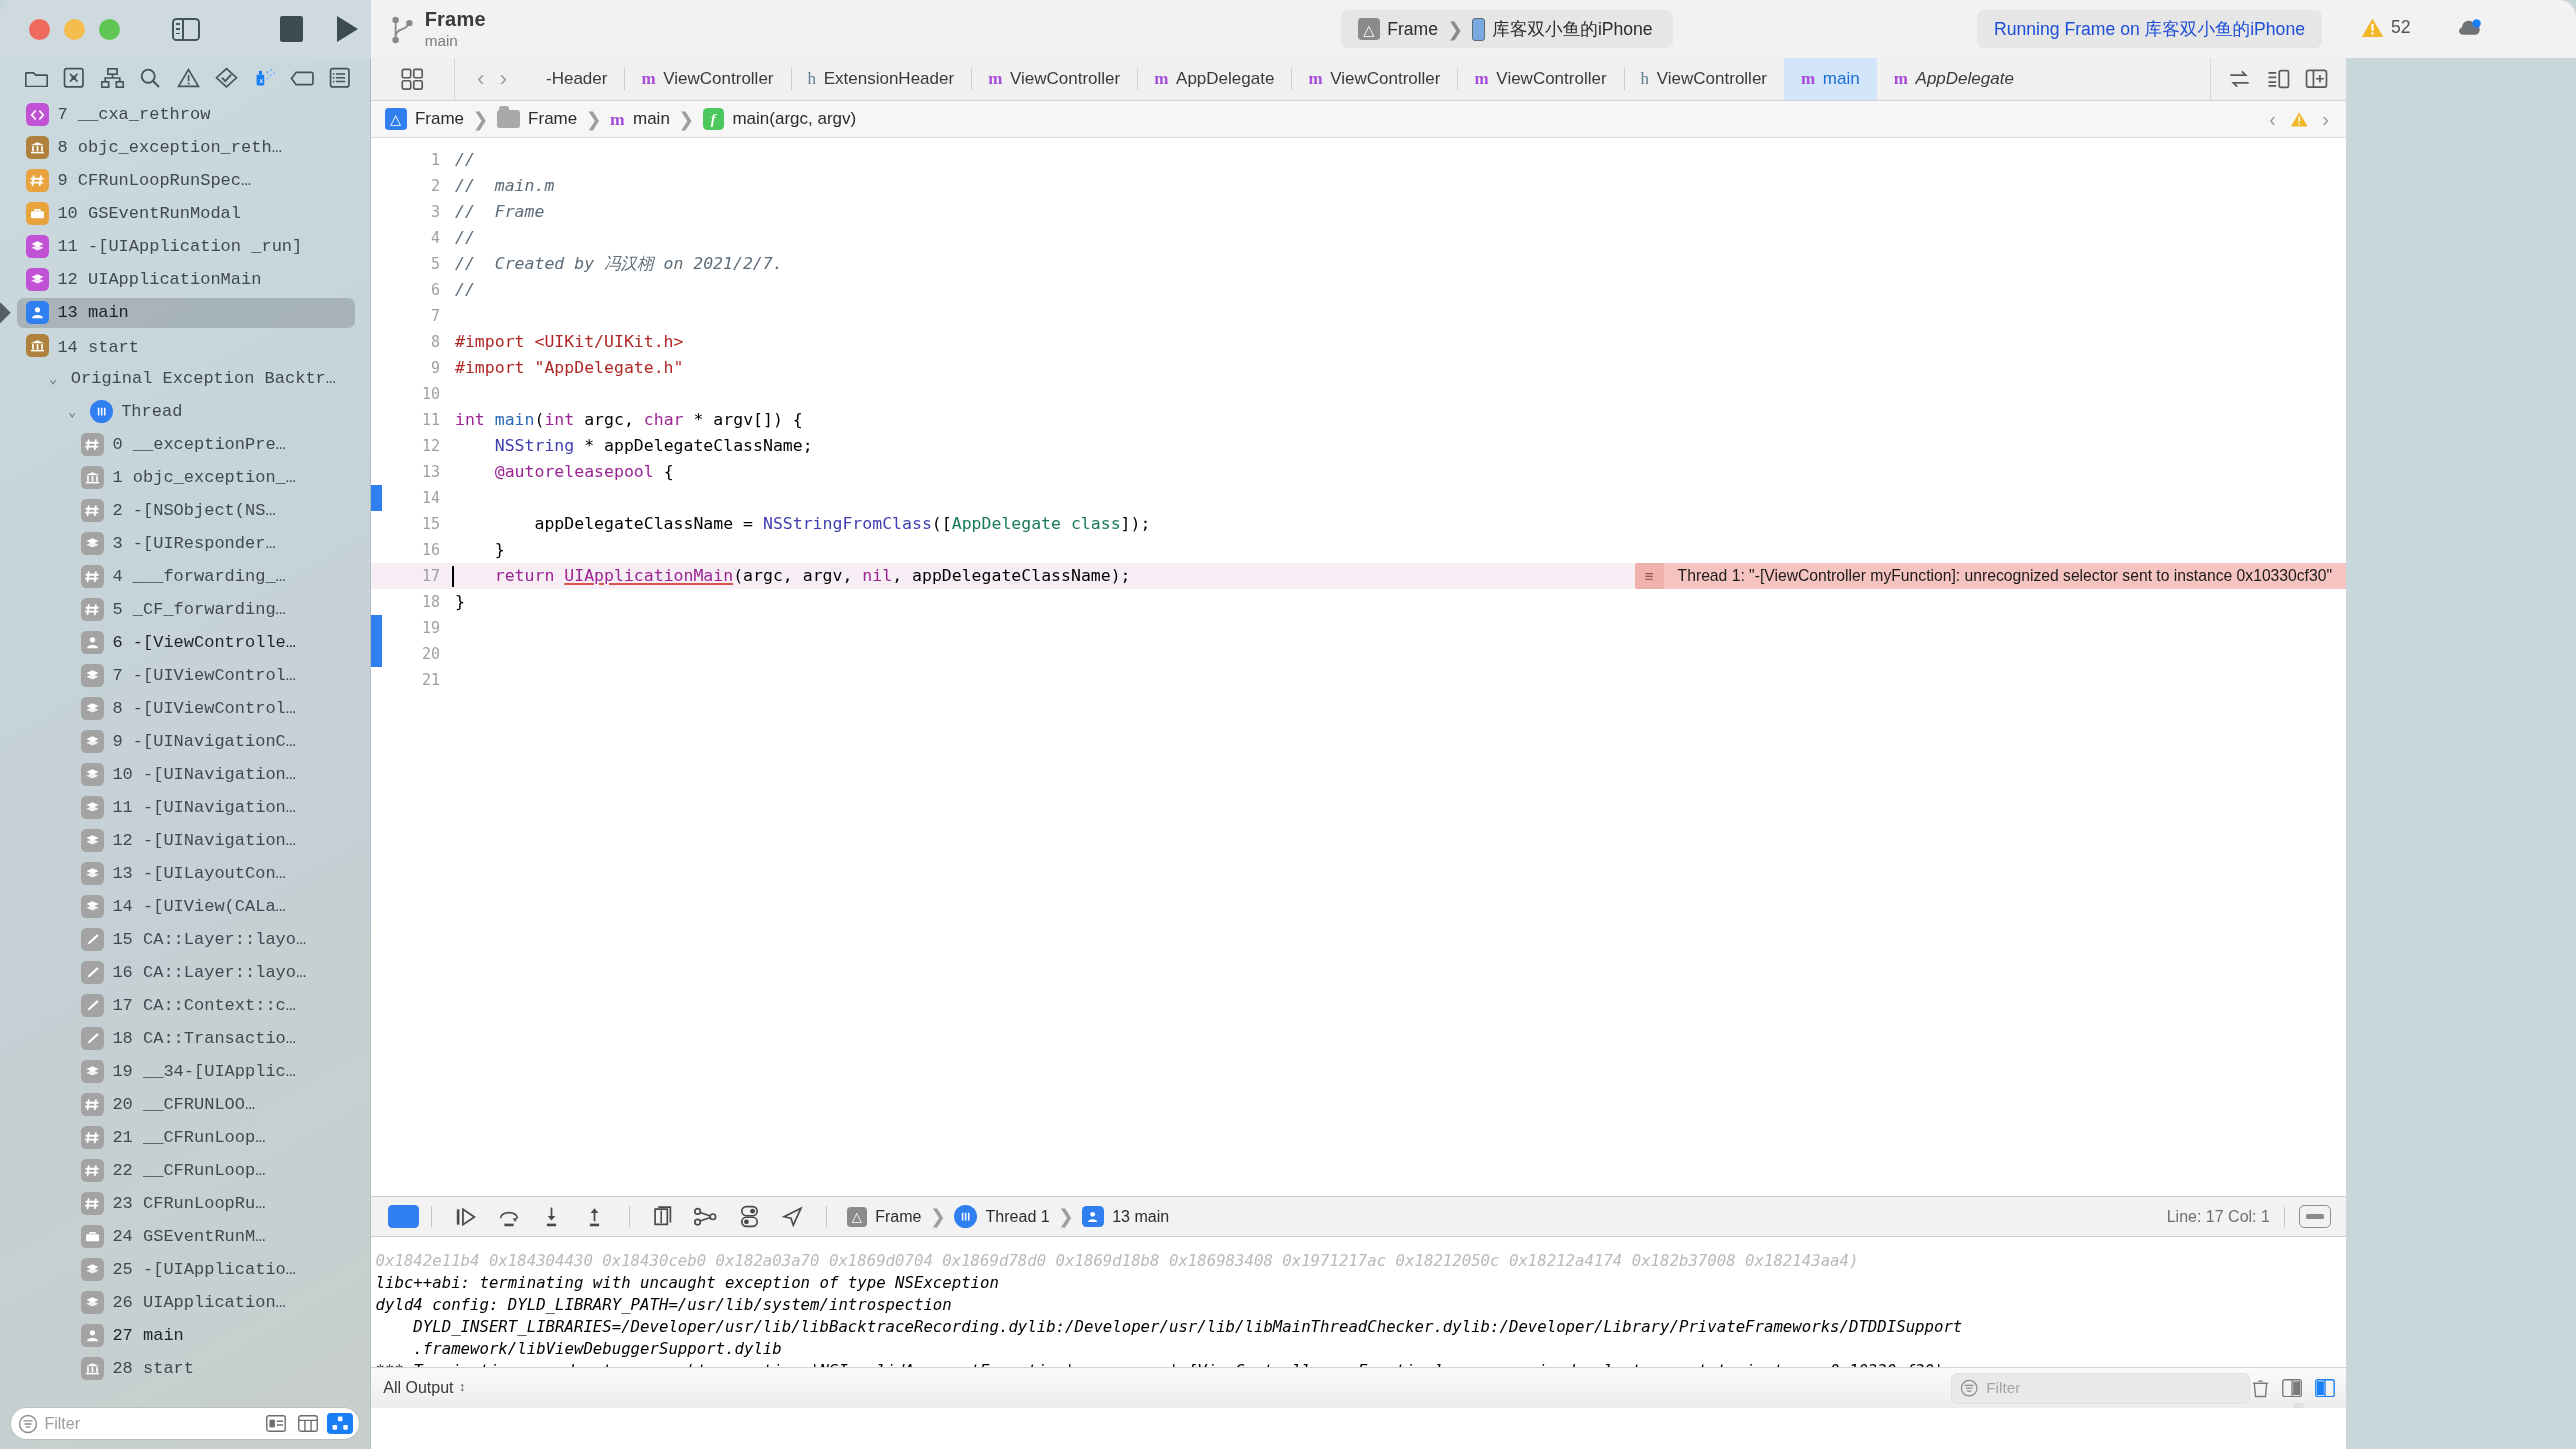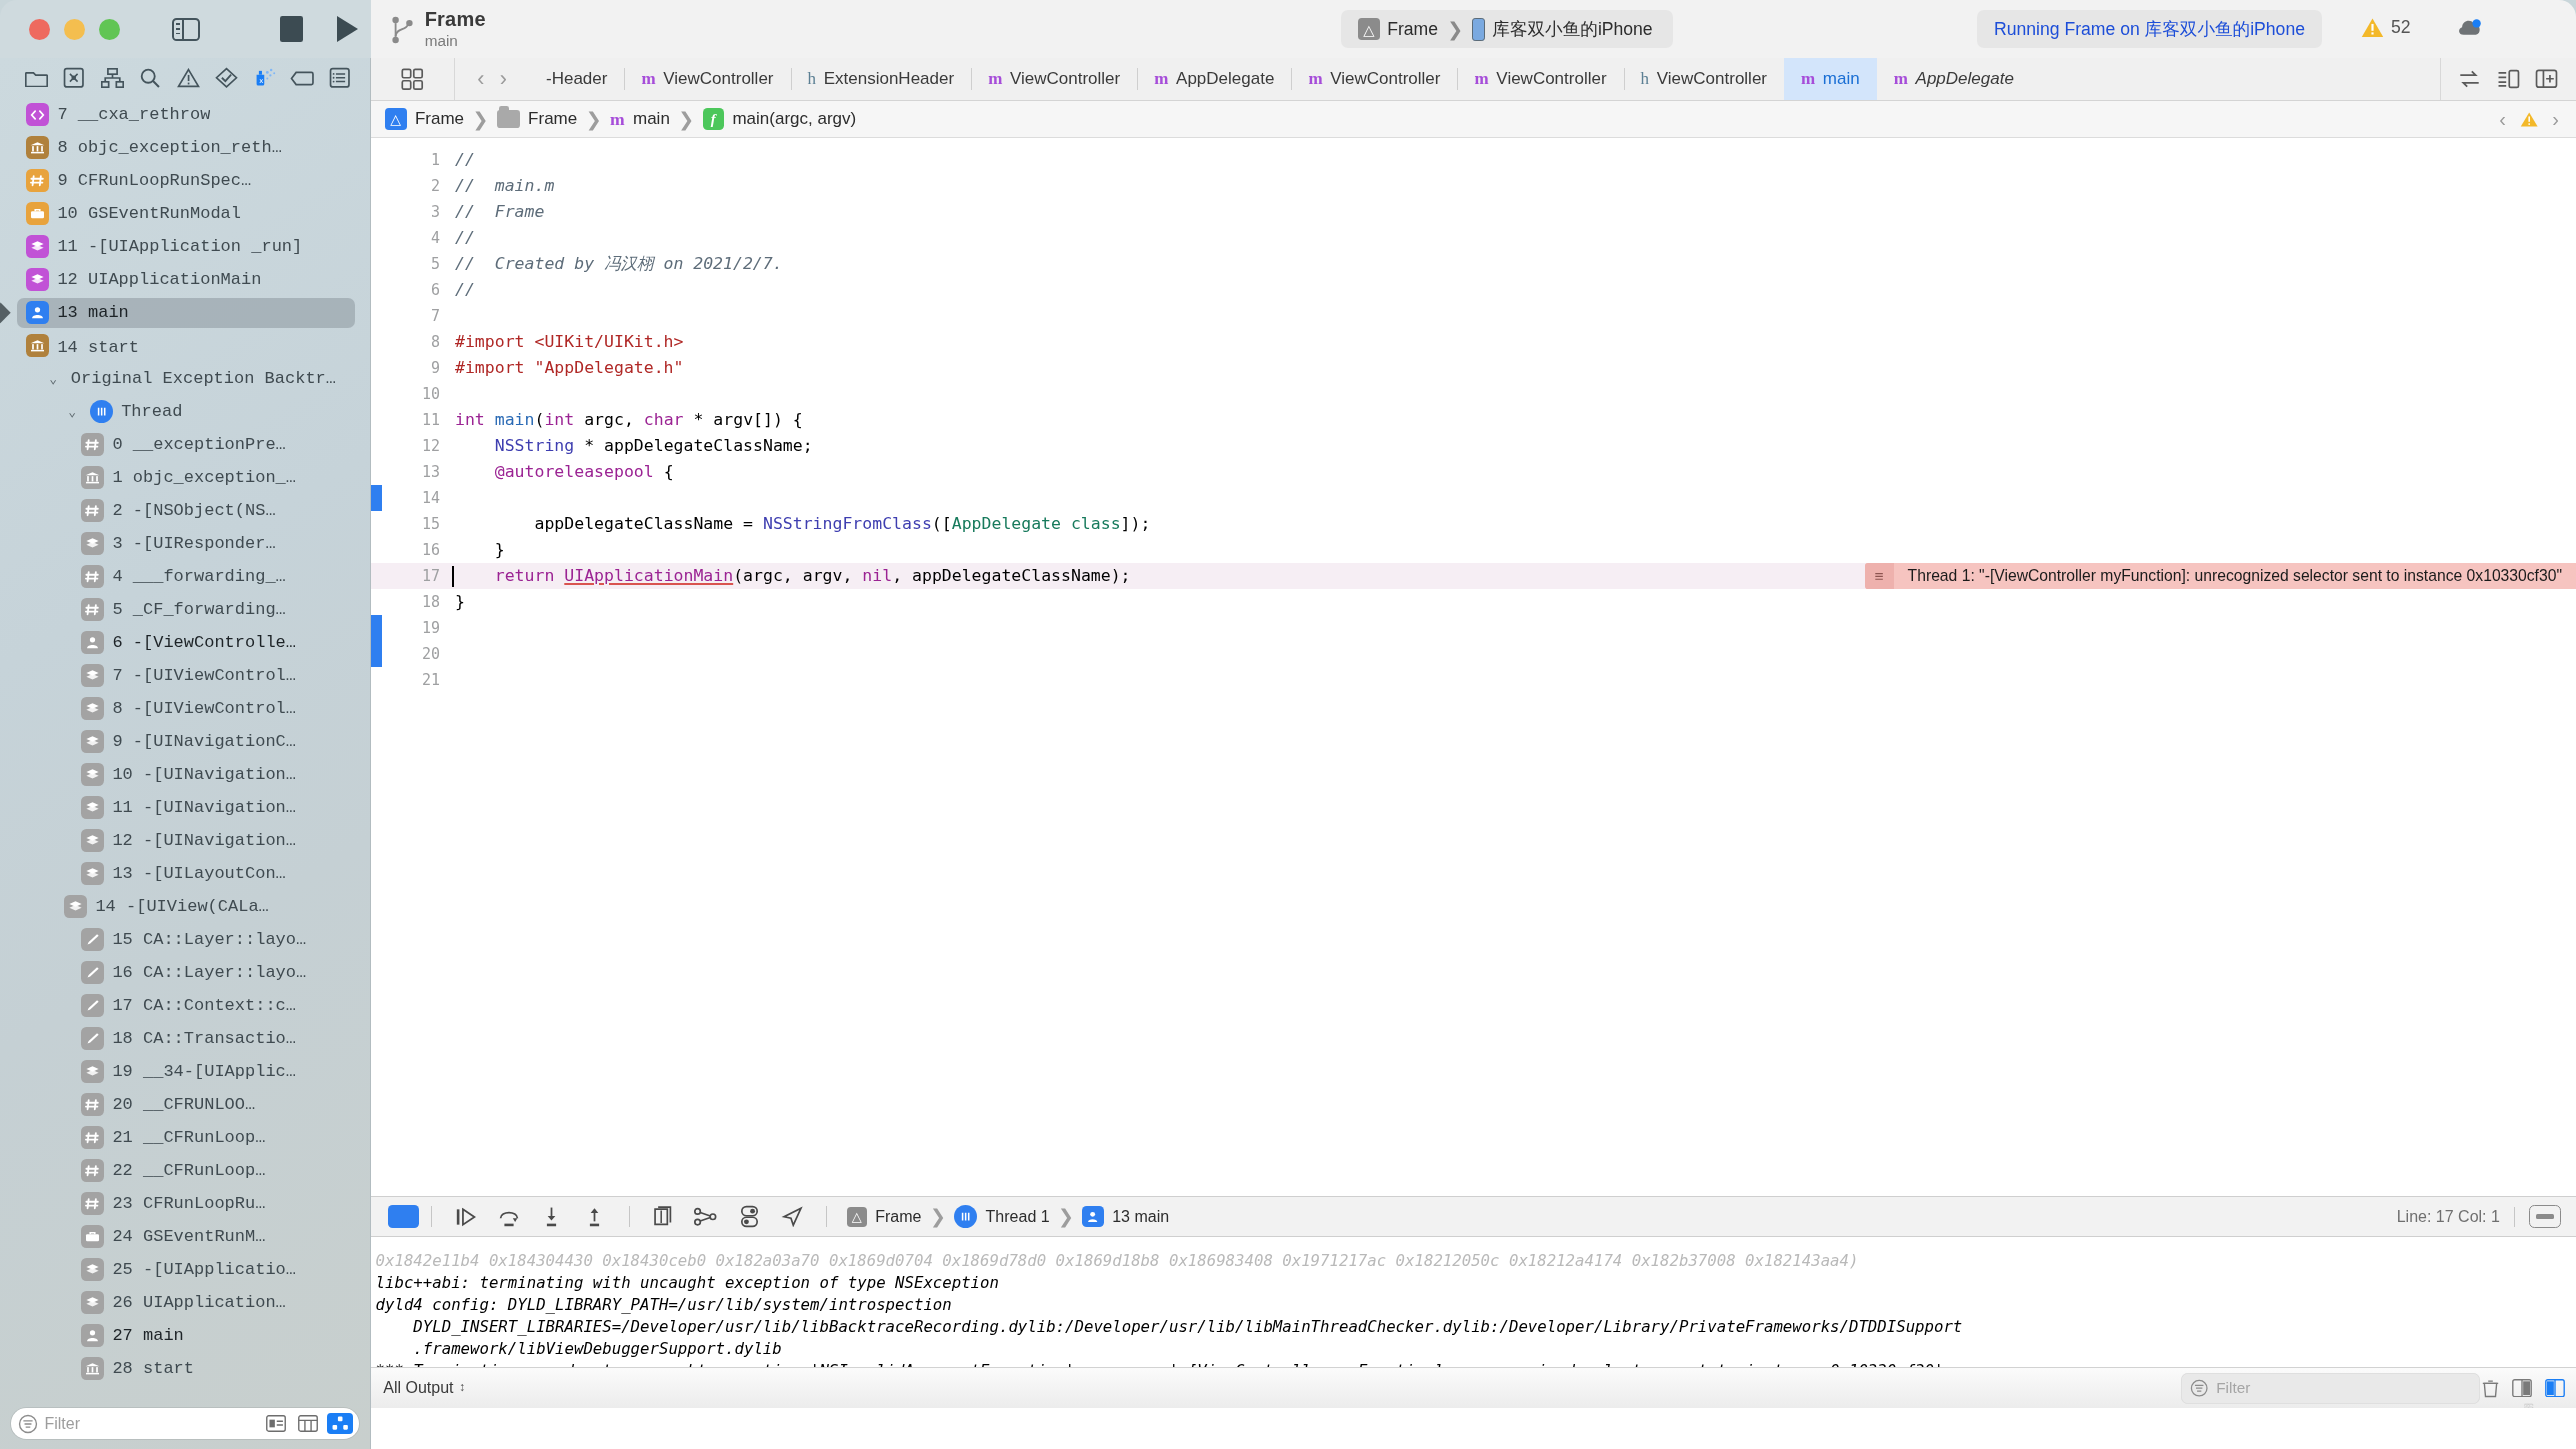--- a/index.html
+++ b/index.html
@@ -3,21 +3,21 @@
 <meta charset="utf-8">
 <style>
   * { box-sizing: border-box; margin: 0; padding: 0; }
   html, body {
     width: 2576px; height: 1449px;
     overflow: hidden;
     font-family: "Liberation Sans", sans-serif;
     background: #c9d6da;
     -webkit-font-smoothing: antialiased;
   }
-  #root { position: relative; width: 2576px; height: 1449px; }
+  #root { position: relative; width: 2346px; height: 1449px; }
 
   
   .titlebar {
     position: absolute; left: 0; top: 0; width: 2576px; height: 58px;
     display: flex; align-items: stretch;
   }
   .tb-left {
     width: 371px; height: 58px;
     background: #cfdade;
     display: flex; align-items: center;
@@ -670,21 +670,21 @@
             <span class="frame-ico" style="background: rgb(163, 163, 163);">
               <svg width="17" height="15.3" viewBox="0 0 22 20">
                 <path d="M11 3 L19 6.5 L11 10 L3 6.5 Z" fill="#fff"></path>
                 <path d="M11 8 L19 11.5 L11 15 L3 11.5 Z" fill="#fff" opacity=".85"></path>
               </svg>
             </span>
             <span class="label">13 -[UILayoutCon…</span>
           </div>
         </div>
         <div class="nav-row">
-          <div class="content" style="margin-left: 64px;">
+          <div class="content" style="margin-left: 81px;">
             <span class="frame-ico" style="background: rgb(163, 163, 163);">
               <svg width="17" height="15.3" viewBox="0 0 22 20">
                 <path d="M11 3 L19 6.5 L11 10 L3 6.5 Z" fill="#fff"></path>
                 <path d="M11 8 L19 11.5 L11 15 L3 11.5 Z" fill="#fff" opacity=".85"></path>
               </svg>
             </span>
             <span class="label">14 -[UIView(CALa…</span>
           </div>
         </div>
         <div class="nav-row">

